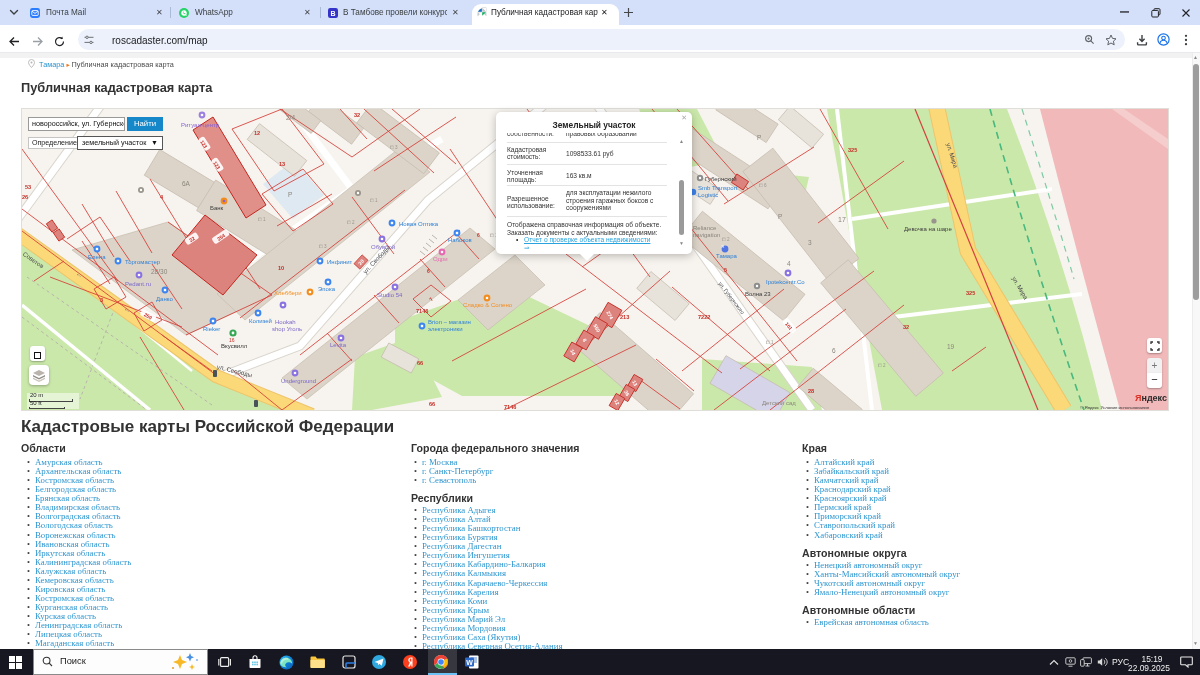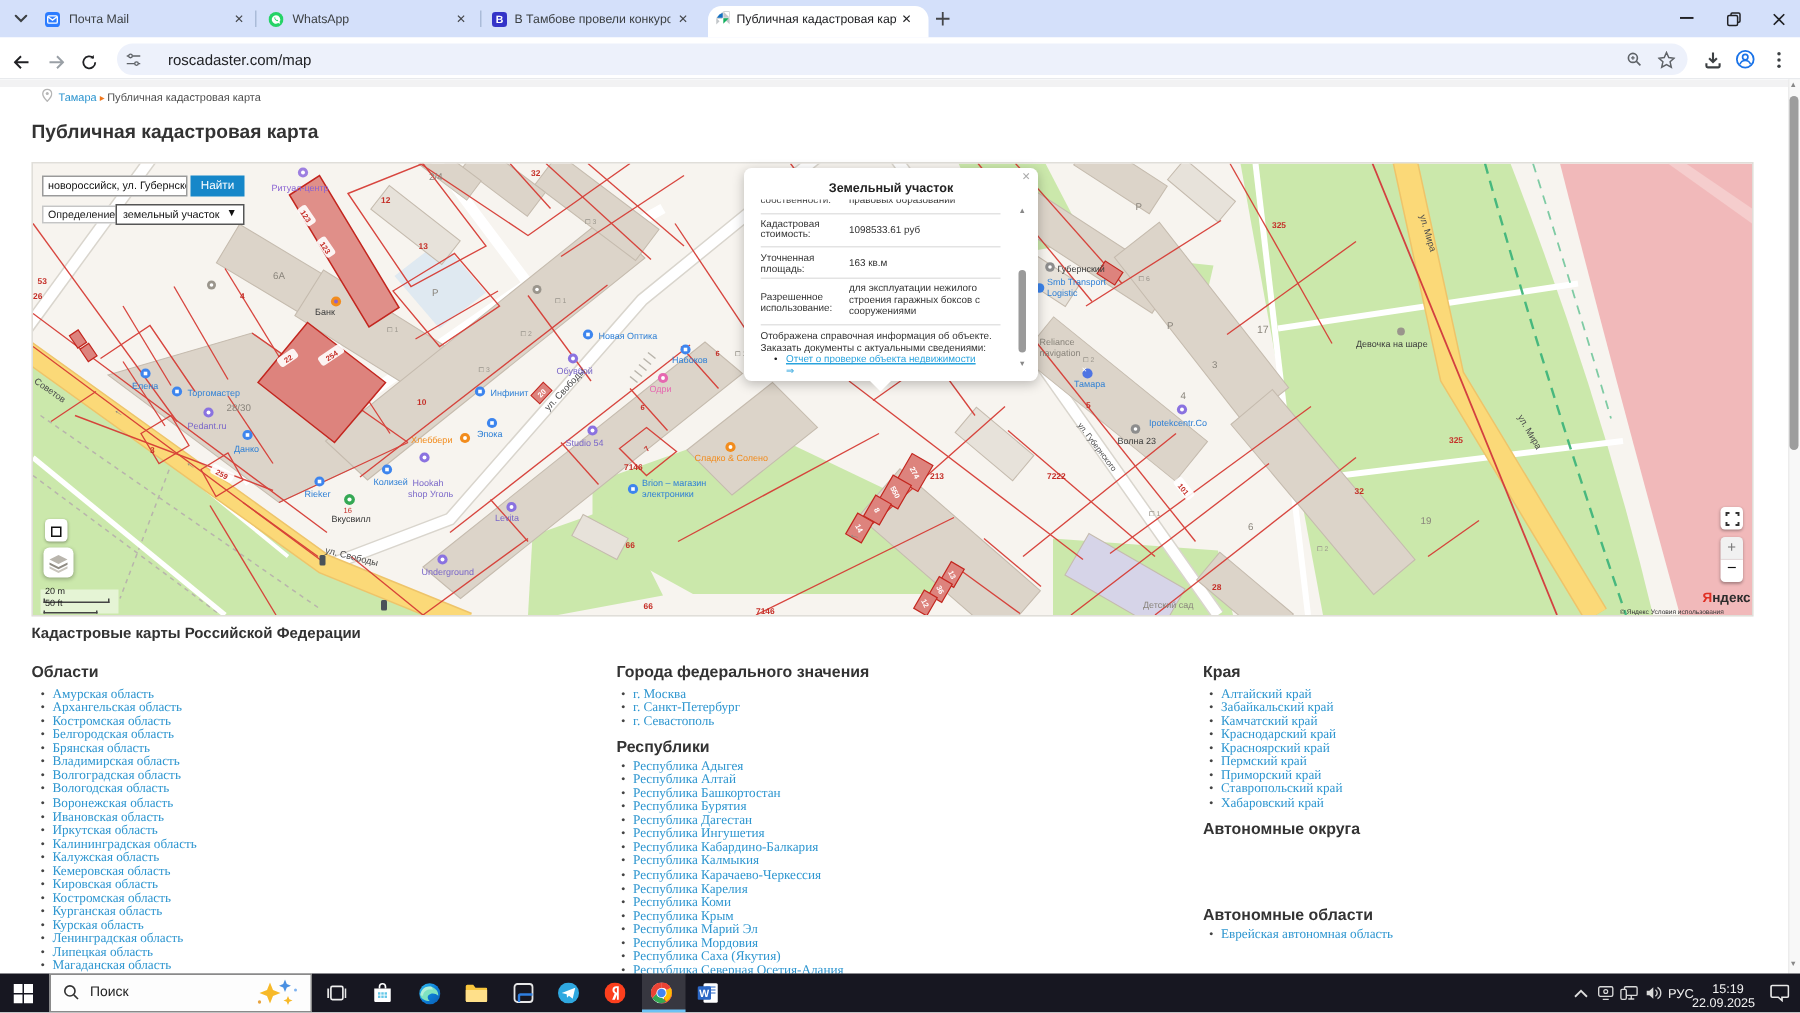--- a/index.html
+++ b/index.html
@@ -14,21 +14,21 @@
   #toolbar { position:absolute; left:0; top:25px; width:1200px; height:28px; background:#fff; border-bottom:1px solid #e8eaed; }
   #urlpill { position:absolute; left:78px; top:4px; width:1047px; height:21px; border-radius:10.5px; background:#edf1fb; }
   
   #page { position:absolute; left:0; top:53px; width:1192px; height:596px; background:#fff; overflow:hidden; }
   #crumbbar { position:absolute; left:0; top:0; width:1192px; height:5px; background:#f2f2f3; }
   #crumbs { position:absolute; left:27px; top:7px; font-size:7.3px; color:#666; }
   #crumbs a { color:#2a93ce; text-decoration:none; }
   h1 { position:absolute; left:21px; top:27px; font-size:12.8px; color:#333; }
   #map { position:absolute; left:21px; top:55px; width:1148px; height:303px; background:#f7f5f0; border:1px solid #e0ded9; overflow:hidden; }
   
-  h2.maps { position:absolute; left:21px; top:364px; font-size:10px; color:#333; }
+  h2.maps { position:absolute; left:21px; top:364px; font-size:17px; color:#333; }
   .colhead { position:absolute; font-size:10.6px; font-weight:bold; color:#333; }
   ul.links { position:absolute; list-style:none;font-family:Liberation Serif, serif; }
   ul.links li { height:9.07px; font-size:8.8px; line-height:9.1px; white-space:nowrap; }
   ul.links li:before { content:"•"; color:#444; margin-right:5px; font-size:8.5px; }
   ul.links a { color:#2e96d0; text-decoration:none; }
   
   #sbar { position:absolute; left:1192px; top:53px; width:8px; height:596px; background:#f8f8f8; border-left:1px solid #ececec; }
   #sthumb { position:absolute; left:1193px; top:64px; width:6px; height:236px; background:#9d9d9d; border-radius:3px; }
   
   #taskbar { position:absolute; left:0; top:649px; width:1200px; height:26px; background:#171721; }
@@ -718,20 +718,26 @@
         <li><a>Забайкальский край</a></li>
         <li><a>Камчатский край</a></li>
       <li><a>Краснодарский край</a></li>
         <li><a>Красноярский край</a></li>
         <li><a>Пермский край</a></li>
       <li><a>Приморский край</a></li>
         <li><a>Ставропольский край</a></li>
         <li><a>Хабаровский край</a></li>
     </ul>
     <div class="colhead" style="left:802px;top:494px">Автономные округа</div>
+    <ul class="links" style="left:806px;top:508px">
+      <li><a>Ненецкий автономный округ</a></li>
+        <li><a>Ханты-Мансийский автономный округ</a></li>
+      <li><a>Чукотский автономный округ</a></li>
+        <li><a>Ямало-Ненецкий автономный округ</a></li>
+    </ul>
     <div class="colhead" style="left:802px;top:551px">Автономные области</div>
     <ul class="links" style="left:806px;top:565px">
       <li><a>Еврейская автономная область</a></li>
     </ul>
   </div>
   <div id="sbar"></div>
   <div class="abs" style="left:1193px;top:54px;font-size:5px;color:#888">▲</div>
   <div id="sthumb"></div>
   <div class="abs" style="left:1193px;top:640px;font-size:5px;color:#888">▼</div>
 

